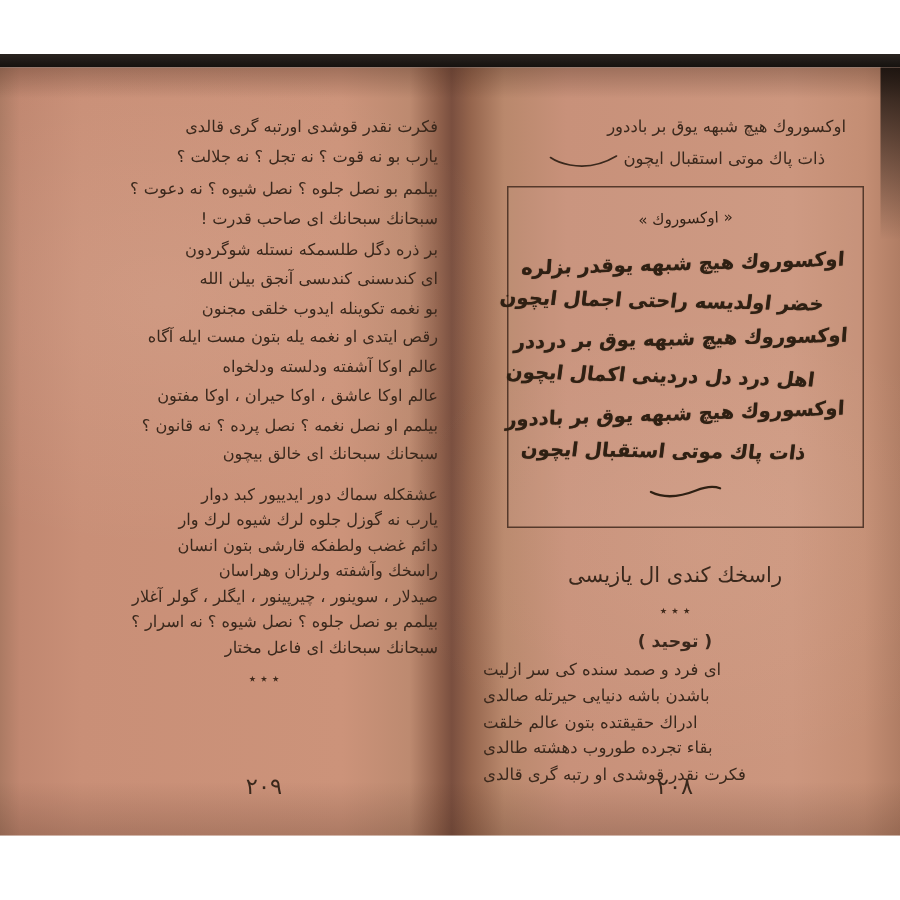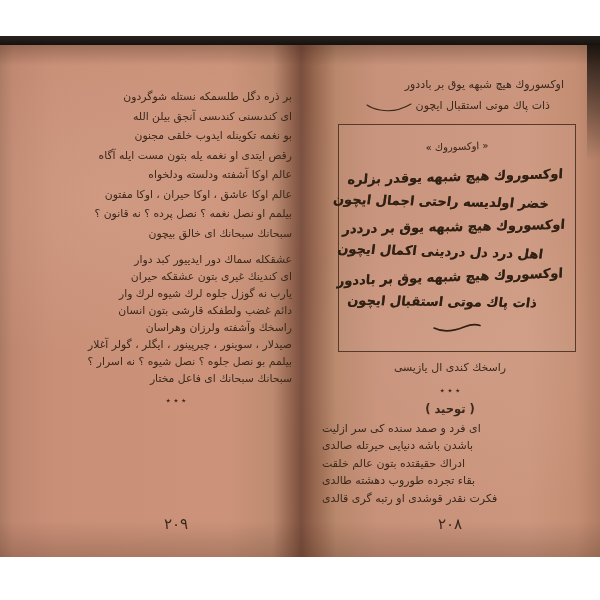--- a/index.html
+++ b/index.html
@@ -40,21 +40,21 @@
 
   
   .page-left-content{
     position:absolute;right:308px;top:30px;width:232px;
     text-align:right;direction:rtl;
   }
   .page-left-content .line{font-size:10.8px;}
   .stanza-1 .line{line-height:20.4px;}
   .stanza-2 .line{line-height:19.5px;}
   .stanza-3 .line{line-height:17px;}
-  .stanza-2{margin-top:12px;}
+  .stanza-2{}
   .stanza-3{margin-top:8px;}
   .ornament{
     text-align:center;font-size:9px;letter-spacing:4px;margin-top:8px;
     color:#40291b;
   }
   .page-number{
     position:absolute;top:470px;font-size:15px;text-align:center;
     letter-spacing:1px;color:#3a281c;
   }
   .page-number.left{right:308px;width:232px;}
@@ -86,48 +86,53 @@
     text-shadow:0 0 0.6px rgba(47,32,19,0.7);
   }
   .ms-line:nth-child(1){transform:rotate(-1.6deg) skewX(-5deg);margin-left:0;margin-right:2px;}
   .ms-line:nth-child(2){transform:rotate(1.2deg)  skewX(-6deg);margin-right:16px;}
   .ms-line:nth-child(3){transform:rotate(-1.2deg) skewX(-5deg);margin-right:0;}
   .ms-line:nth-child(4){transform:rotate(1.6deg)  skewX(-6deg);margin-right:22px;}
   .ms-line:nth-child(5){transform:rotate(-2deg)   skewX(-5deg);margin-right:2px;}
   .ms-line:nth-child(6){transform:rotate(0.8deg)  skewX(-6deg);margin-right:28px;}
   .sig-flourish{display:block;margin:3px auto 0;}
 
-  .caption{margin-top:9px;text-align:center;font-size:11px;}
+  .caption{margin-top:24px;text-align:center;font-size:14px;}
   .ornament.right-pg{margin-top:11px;letter-spacing:3px;}
   .section-heading{margin-top:7px;text-align:center;font-size:11.5px;font-weight:bold;}
   .poem-right{margin-top:4px;text-align:left;}
   .poem-right .line{font-size:11px;line-height:17.4px;}
 </style>
 </head>
 <body>
 
 <div class="backdrop-band"></div>
 
 <div class="book">
   <div class="right-edge-shadow"></div>
 
   <div class="page-left-content ink" lang="ar">
+    <div class="stanza stanza-1">
+      <div class="line">فكرت نقدر قوشدى اورتبه گرى قالدى</div>
+      <div class="line">يارب بو نه قوت ؟ نه تجل ؟ نه جلالت ؟</div>
+      <div class="line">بيلمم بو نصل جلوه ؟ نصل شيوه ؟ نه دعوت ؟</div>
+      <div class="line">سبحانك سبحانك اى صاحب قدرت !</div>
+    </div>
     <div class="stanza stanza-2">
       <div class="line">بر ذره دگل طلسمكه نستله شوگردون</div>
       <div class="line">اى كندىسنى كندىسى آنجق بيلن الله</div>
       <div class="line">بو نغمه تكوينله ايدوب خلقى مجنون</div>
       <div class="line">رقص ايتدى او نغمه يله بتون مست ايله آگاه</div>
       <div class="line">عالم اوكا آشفته ودلسته ودلخواه</div>
       <div class="line">عالم اوكا عاشق ، اوكا حيران ، اوكا مفتون</div>
       <div class="line">بيلمم او نصل نغمه ؟ نصل پرده ؟ نه قانون ؟</div>
       <div class="line">سبحانك سبحانك اى خالق بيچون</div>
     </div>
     <div class="stanza stanza-3">
       <div class="line">عشقكله سماك دور ايدييور كبد دوار</div>
-      <div class="line">اى كندينك غيرى بتون عشقكه حيران</div>
       <div class="line">يارب نه گوزل جلوه لرك شيوه لرك وار</div>
       <div class="line">دائم غضب ولطفكه قارشى بتون انسان</div>
       <div class="line">راسخك وآشفته ولرزان وهراسان</div>
       <div class="line">صيدلار ، سوينور ، چيرپينور ، ايگلر ، گولر آغلار</div>
       <div class="line">بيلمم بو نصل جلوه ؟ نصل شيوه ؟ نه اسرار ؟</div>
       <div class="line">سبحانك سبحانك اى فاعل مختار</div>
     </div>
     <div class="ornament">٭ ٭ ٭</div>
   </div>
   <div class="page-number left">٢٠٩</div>

